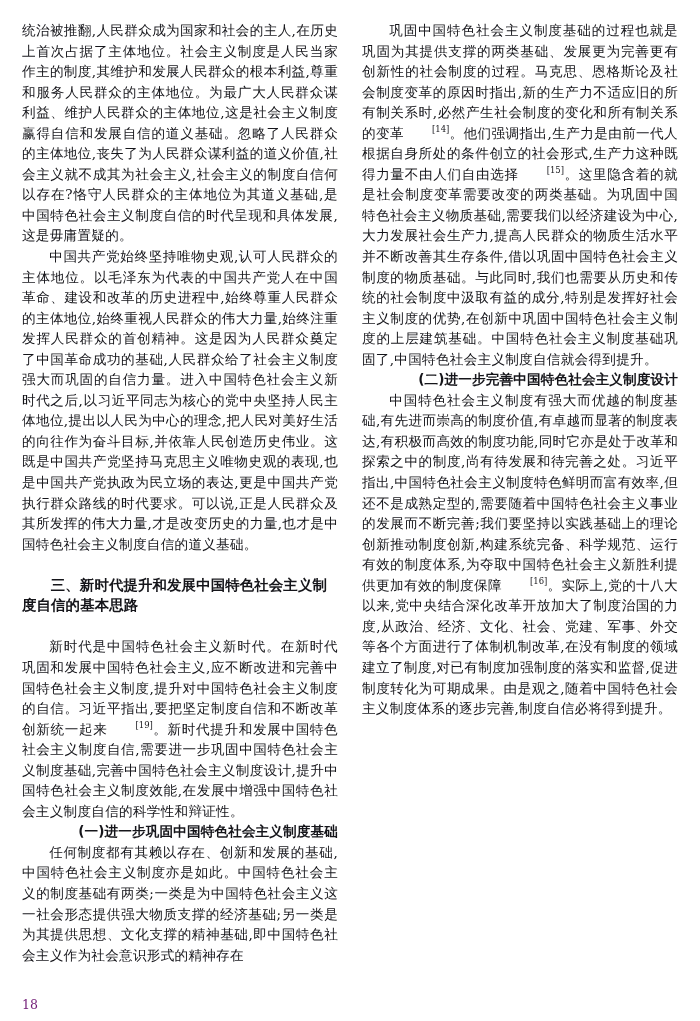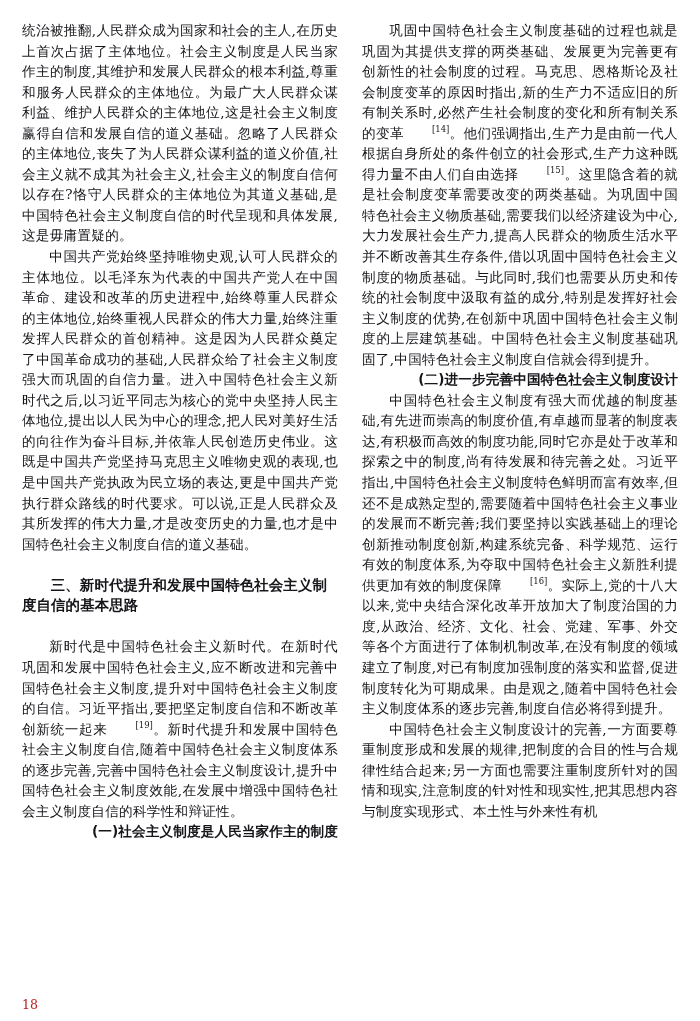--- a/index.html
+++ b/index.html
@@ -89,21 +89,21 @@
     margin-left: 28px;
   }
 
   .page-number {
     position: absolute;
     left: 22px;
     top: 992px;
     font-size: 12.5px;
     line-height: 14px;
     font-family: "DejaVu Serif", "Liberation Serif", serif;
-    color: #b91c1c;
+    color: #701a75;
   }
 </style>
 </head>
 <body>
 
 <div class="page">
 
   <div class="columns">
 
     <div class="col">
@@ -111,37 +111,37 @@
       <p class="body cont">统治被推翻,人民群众成为国家和社会的主人,在历史上首次占据了主体地位。社会主义制度是人民当家作主的制度,其维护和发展人民群众的根本利益,尊重和服务人民群众的主体地位。为最广大人民群众谋利益、维护人民群众的主体地位,这是社会主义制度赢得自信和发展自信的道义基础。忽略了人民群众的主体地位,丧失了为人民群众谋利益的道义价值,社会主义就不成其为社会主义,社会主义的制度自信何以存在?恪守人民群众的主体地位为其道义基础,是中国特色社会主义制度自信的时代呈现和具体发展,这是毋庸置疑的。</p>
 
       <p class="body">中国共产党始终坚持唯物史观,认可人民群众的主体地位。以毛泽东为代表的中国共产党人在中国革命、建设和改革的历史进程中,始终尊重人民群众的主体地位,始终重视人民群众的伟大力量,始终注重发挥人民群众的首创精神。这是因为人民群众奠定了中国革命成功的基础,人民群众给了社会主义制度强大而巩固的自信力量。进入中国特色社会主义新时代之后,以习近平同志为核心的党中央坚持人民主体地位,提出以人民为中心的理念,把人民对美好生活的向往作为奋斗目标,并依靠人民创造历史伟业。这既是中国共产党坚持马克思主义唯物史观的表现,也是中国共产党执政为民立场的表达,更是中国共产党执行群众路线的时代要求。可以说,正是人民群众及其所发挥的伟大力量,才是改变历史的力量,也才是中国特色社会主义制度自信的道义基础。</p>
 
       <div class="spacer-lg"></div>
 
       <h2 class="section-heading">三、新时代提升和发展中国特色社会主义制度自信的基本思路</h2>
 
       <div class="spacer-md"></div>
 
-      <p class="body"><span>新时代是中国特色社会主义新时代。在新时代巩固和发展中国特色社会主义,应不断改进和完善中国特色社会主义制度,提升对中国特色社会主义制度的自信。习近平指出,要把坚定制度自信和不断改革创新统一起来</span><sup class="ref">[19]</sup><span>。新时代提升和发展中国特色社会主义制度自信,随着中国特色社会主义制度体系的逐步完善,完善中国特色社会主义制度设计,提升中国特色社会主义制度效能,在发展中增强中国特色社会主义制度自信的科学性和辩证性。</span></p>
+      <p class="body"><span>新时代是中国特色社会主义新时代。在新时代巩固和发展中国特色社会主义,应不断改进和完善中国特色社会主义制度,提升对中国特色社会主义制度的自信。习近平指出,要把坚定制度自信和不断改革创新统一起来</span><sup class="ref">[19]</sup><span>。新时代提升和发展中国特色社会主义制度自信,需要进一步巩固中国特色社会主义制度基础,完善中国特色社会主义制度设计,提升中国特色社会主义制度效能,在发展中增强中国特色社会主义制度自信的科学性和辩证性。</span></p>
 
-      <h3 class="sub-heading">(一)社会主义制度是人民当家作主的制度</h3>
+      <h3 class="sub-heading">(一)进一步巩固中国特色社会主义制度基础</h3>
 
+      <p class="body">任何制度都有其赖以存在、创新和发展的基础,中国特色社会主义制度亦是如此。中国特色社会主义的制度基础有两类;一类是为中国特色社会主义这一社会形态提供强大物质支撑的经济基础;另一类是为其提供思想、文化支撑的精神基础,即中国特色社会主义作为社会意识形式的精神存在</p>
 
     </div>
 
     <div class="col">
 
 
       <p class="body"><span>巩固中国特色社会主义制度基础的过程也就是巩固为其提供支撑的两类基础、发展更为完善更有创新性的社会制度的过程。马克思、恩格斯论及社会制度变革的原因时指出,新的生产力不适应旧的所有制关系时,必然产生社会制度的变化和所有制关系的变革</span><sup class="ref">[14]</sup><span>。他们强调指出,生产力是由前一代人根据自身所处的条件创立的社会形式,生产力这种既得力量不由人们自由选择</span><sup class="ref">[15]</sup><span>。这里隐含着的就是社会制度变革需要改变的两类基础。为巩固中国特色社会主义物质基础,需要我们以经济建设为中心,大力发展社会生产力,提高人民群众的物质生活水平并不断改善其生存条件,借以巩固中国特色社会主义制度的物质基础。与此同时,我们也需要从历史和传统的社会制度中汲取有益的成分,特别是发挥好社会主义制度的优势,在创新中巩固中国特色社会主义制度的上层建筑基础。中国特色社会主义制度基础巩固了,中国特色社会主义制度自信就会得到提升。</span></p>
 
       <h3 class="sub-heading">(二)进一步完善中国特色社会主义制度设计</h3>
 
       <p class="body"><span>中国特色社会主义制度有强大而优越的制度基础,有先进而崇高的制度价值,有卓越而显著的制度表达,有积极而高效的制度功能,同时它亦是处于改革和探索之中的制度,尚有待发展和待完善之处。习近平指出,中国特色社会主义制度特色鲜明而富有效率,但还不是成熟定型的,需要随着中国特色社会主义事业的发展而不断完善;我们要坚持以实践基础上的理论创新推动制度创新,构建系统完备、科学规范、运行有效的制度体系,为夺取中国特色社会主义新胜利提供更加有效的制度保障</span><sup class="ref">[16]</sup><span>。实际上,党的十八大以来,党中央结合深化改革开放加大了制度治国的力度,从政治、经济、文化、社会、党建、军事、外交等各个方面进行了体制机制改革,在没有制度的领域建立了制度,对已有制度加强制度的落实和监督,促进制度转化为可期成果。由是观之,随着中国特色社会主义制度体系的逐步完善,制度自信必将得到提升。</span></p>
 
-      <p class="body">中国特色社会主义制度设计的完善,一方面要尊重制度形成和发展的规律,把制度的合目的性与合规律性结合起来;另一方面也需要注重制度所针对的国情和现实,注意制度的针对性和现实性,把其思想内容与制度实现形式、本土性与外来性有机</p>
 
     </div>
 
   </div>
 
   <div class="page-number">18</div>
 
 </div>
 
 </body></html>

